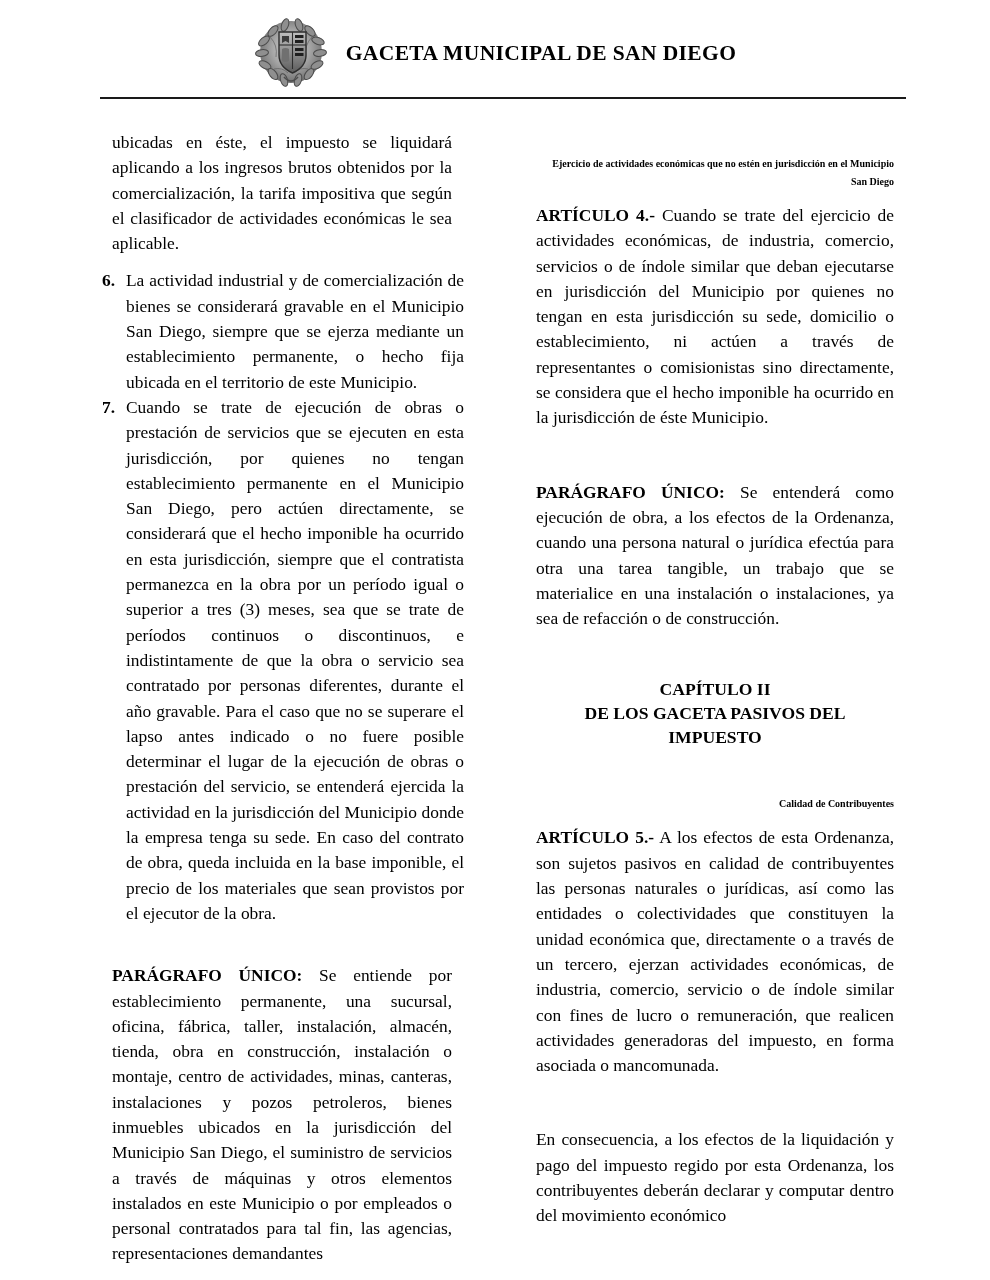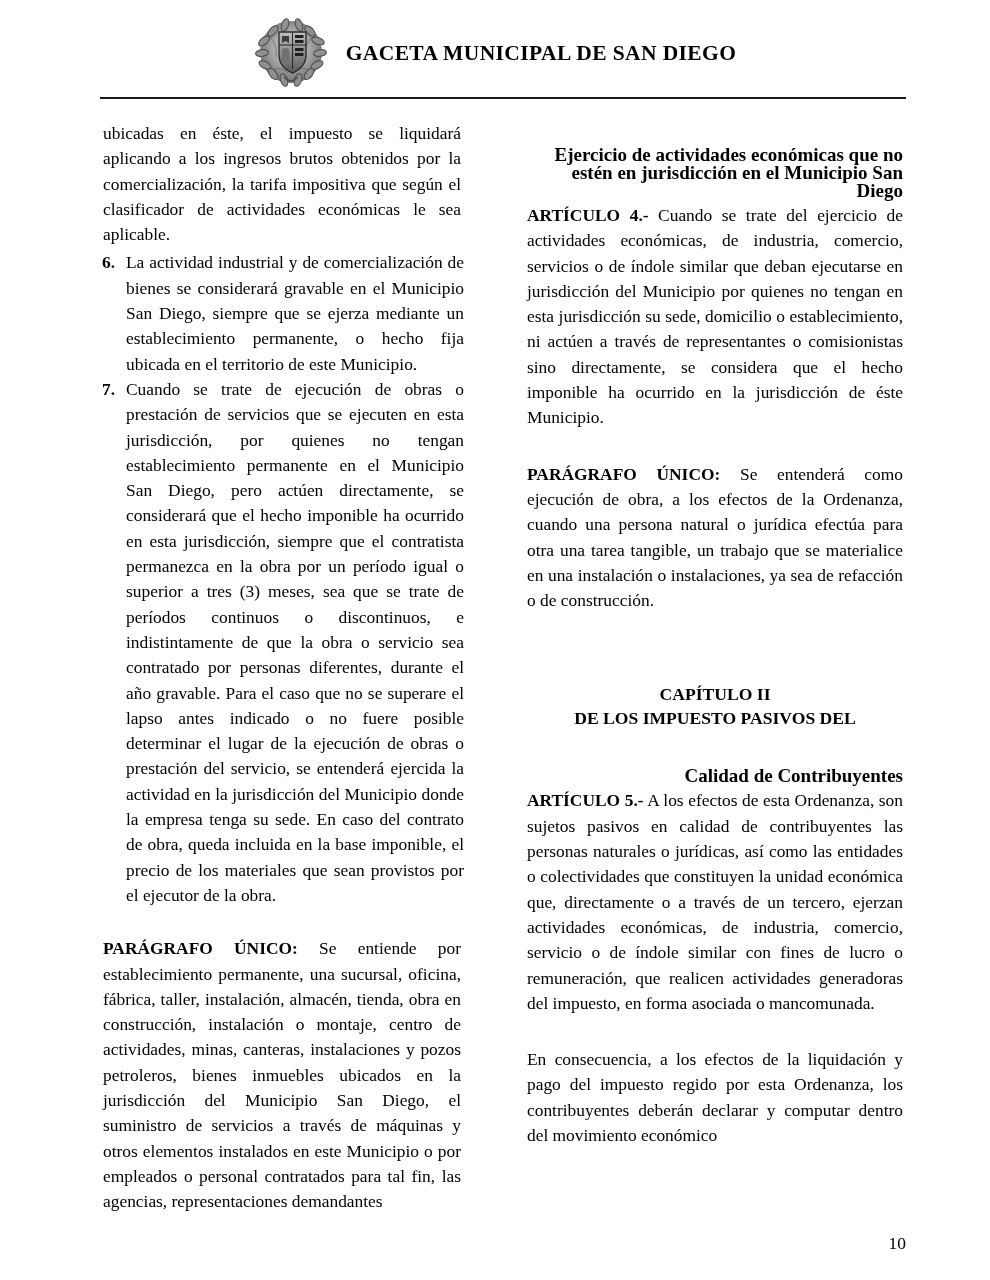--- a/index.html
+++ b/index.html
@@ -68,21 +68,21 @@
     top: 118px;
     font-size: 17.4px;
     line-height: 25.3px;
     text-align: justify;
     text-justify: inter-word;
     hyphens: none;
   }
   .col-left  { left: 100px;  width: 364px; }
   .col-right { left: 524px;  width: 382px; }
 
-  p { margin: 3px; }
+  p { margin: 12px; }
 
   .para { text-align: justify; }
 
   
   .list { margin: 0; padding: 0; list-style: none; }
   .list-item {
     position: relative;
     padding-left: 26px;
     text-align: justify;
   }
@@ -92,32 +92,31 @@
     top: 0;
     font-weight: bold;
     font-size: 17.4px;
   }
 
   .lead { font-weight: bold; }
 
   
   .epigraph {
     font-weight: bold;
-    font-size: 19px;
+    font-size: 10px;
     line-height: 18px;
     text-align: right;
   }
 
   
   .chapter {
     font-weight: bold;
     font-size: 17.6px;
     line-height: 24px;
     text-align: center;
-    margin-top: 32px;
   }
 
   .spacer-sm { height: 25px; }
   .spacer-md { height: 34px; }
 
   
   .folio {
     position: absolute;
     left: 0;
     top: 1233px;
@@ -233,32 +232,32 @@
     <div class="spacer-sm"></div>
 
     <p class="para">
       <span class="lead">PARÁGRAFO ÚNICO:</span><span> Se entenderá como ejecución de obra, a los efectos de la Ordenanza, cuando una persona natural o jurídica efectúa para otra una tarea tangible, un trabajo que se materialice en una instalación o instalaciones, ya sea de refacción o de construcción.</span>
     </p>
 
     <div class="spacer-md"></div>
 
     <div class="chapter">
       <div>CAPÍTULO II</div>
-      <div>DE LOS IMPUESTO PASIVOS DEL</div>
+      <div>DE LOS GACETA PASIVOS DEL</div>
+      <div>IMPUESTO</div>
     </div>
 
     <div class="spacer-md"></div>
 
     <p class="epigraph">Calidad de Contribuyentes</p>
 
     <p class="para">
       <span class="lead">ARTÍCULO 5.-</span><span> A los efectos de esta Ordenanza, son sujetos pasivos en calidad de contribuyentes las personas naturales o jurídicas, así como las entidades o colectividades que constituyen la unidad económica que, directamente o a través de un tercero, ejerzan actividades económicas, de industria, comercio, servicio o de índole similar con fines de lucro o remuneración, que realicen actividades generadoras del impuesto, en forma asociada o mancomunada.</span>
     </p>
 
     <div class="spacer-sm"></div>
 
     <p class="para">En consecuencia, a los efectos de la liquidación y pago del impuesto regido por esta Ordenanza, los contribuyentes deberán declarar y computar dentro del movimiento económico</p>
 
   </div>
 
-  <div class="folio">10</div>
 
 </div>
 
 </body></html>

